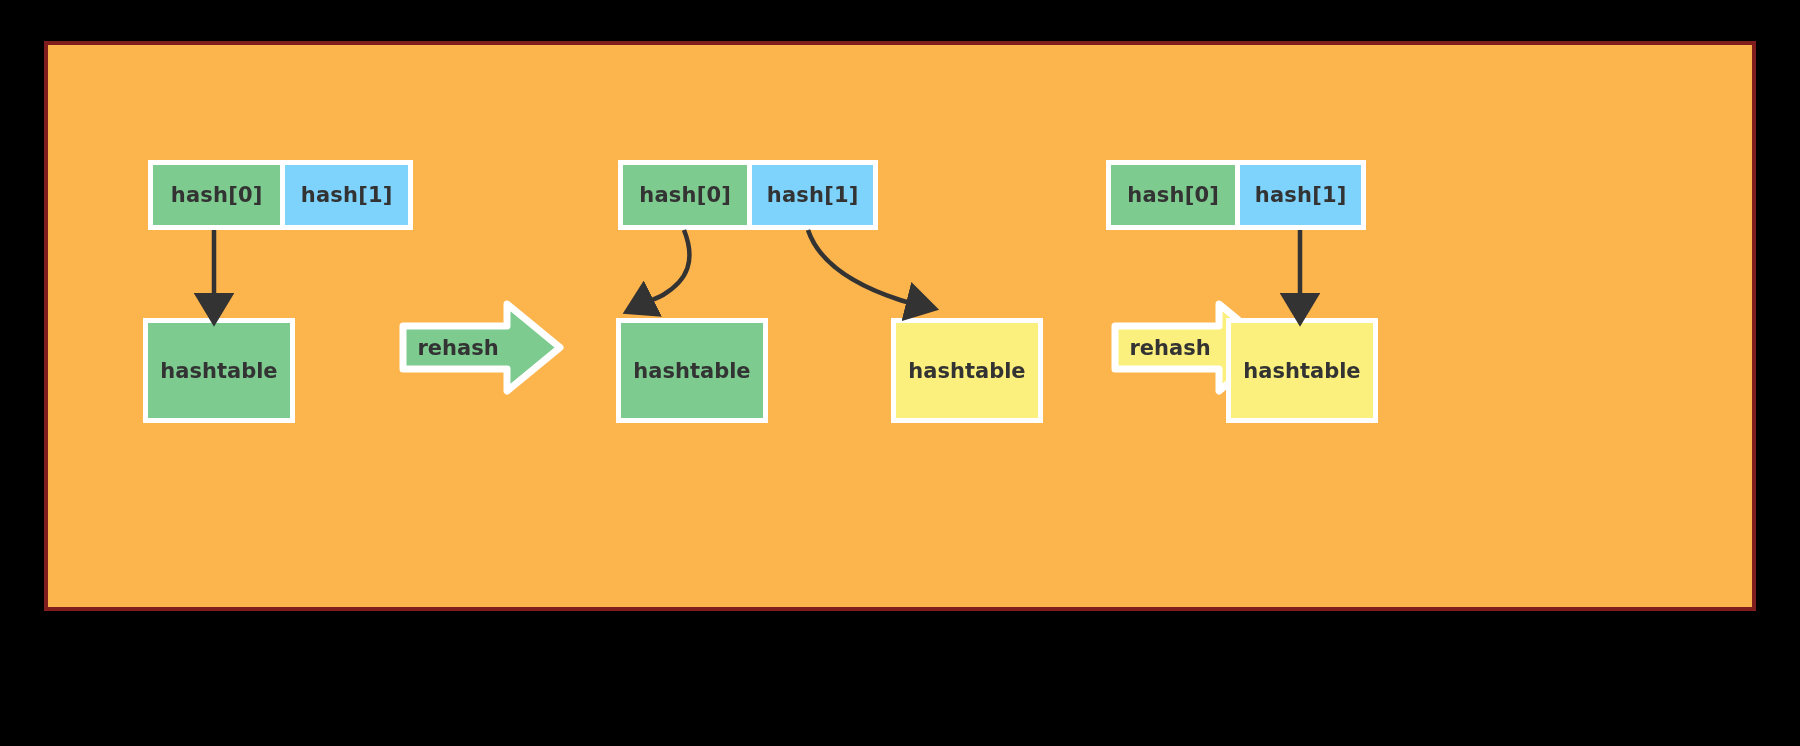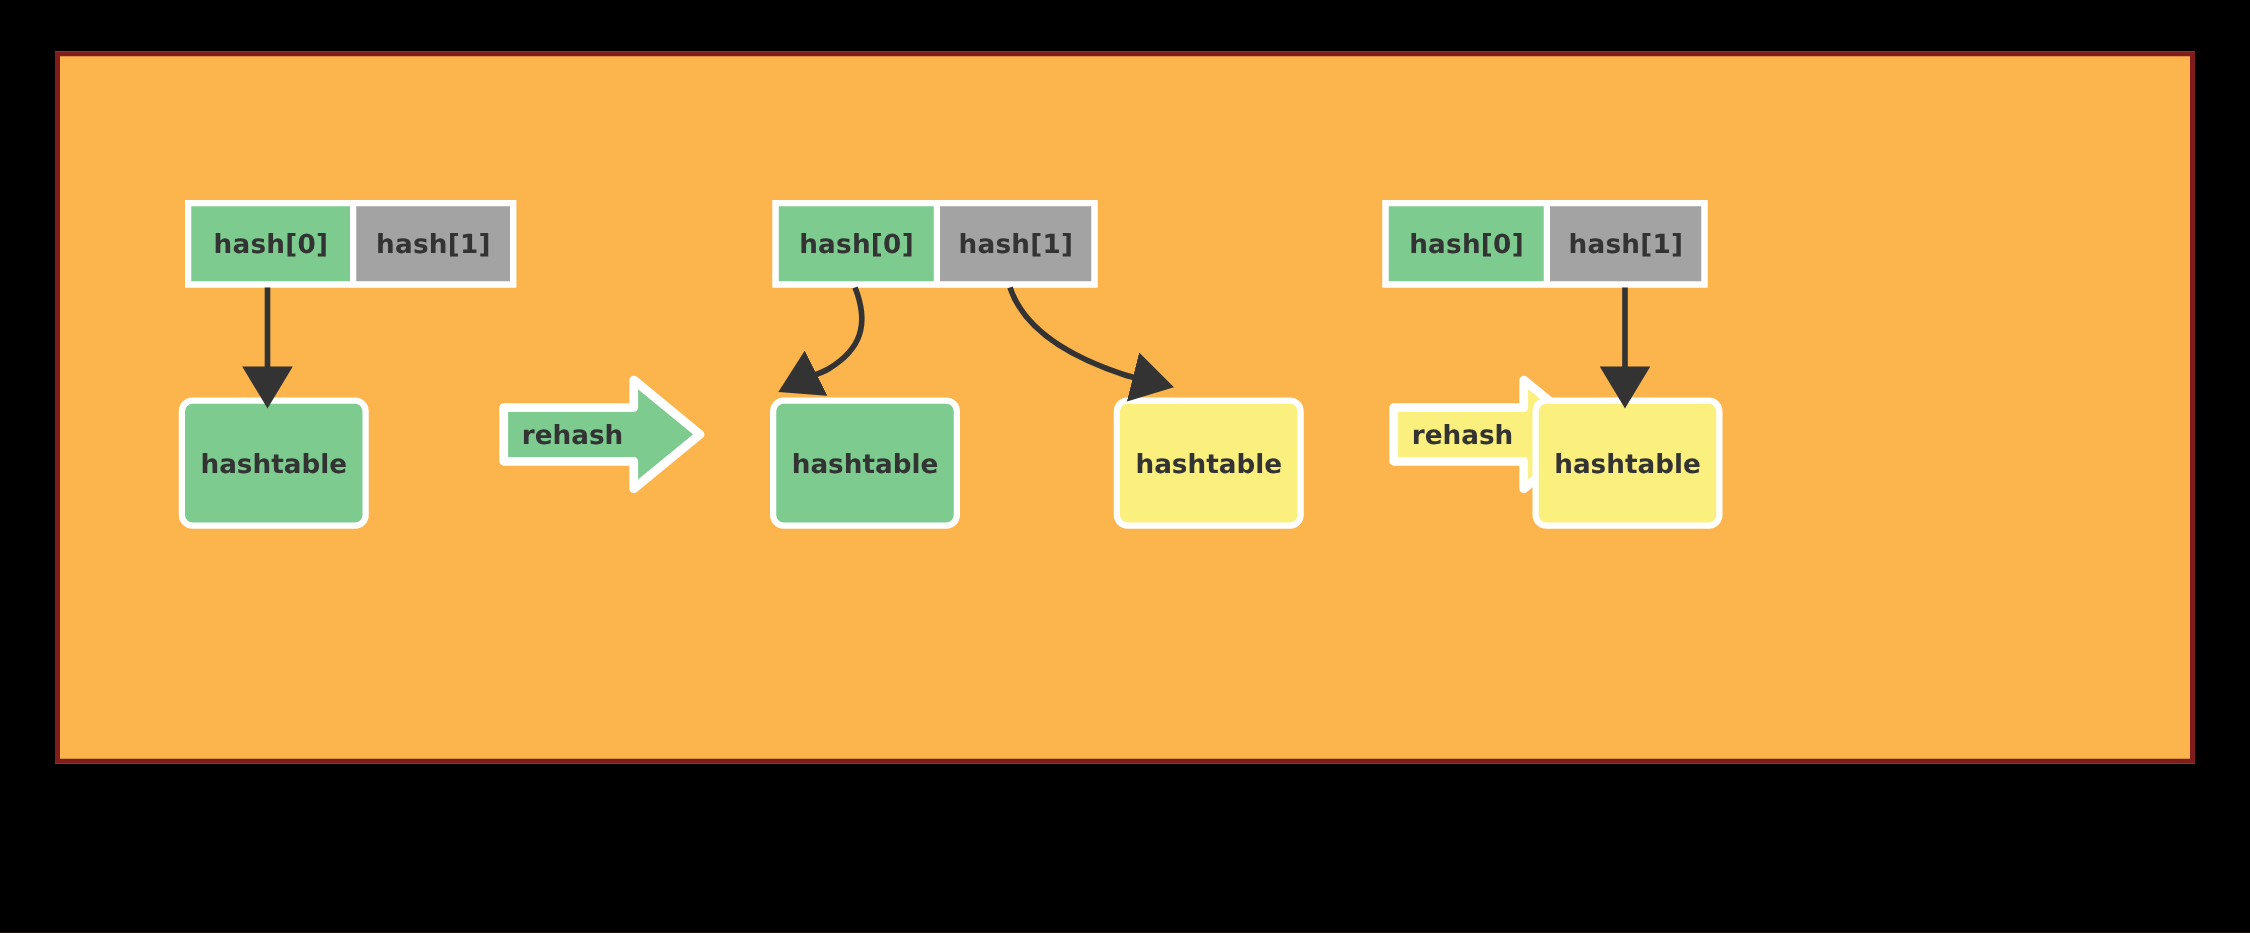--- a/index.html
+++ b/index.html
@@ -46,28 +46,28 @@
     display: flex;
     align-items: center;
     justify-content: center;
     font-size: 21px;
     font-weight: bold;
     color: #333333;
     letter-spacing: .2px;
     box-sizing: border-box;
   }
   .hash-cell.green { background: #7DCB8F; }
-  .hash-cell.yellow { background: #a3a3a3; }
+  .hash-cell.yellow { background: #7dd3fc; }
 
   
   .hashtable-box {
     position: absolute;
     width: 152px;
     height: 105px;
-    border-radius: 11px;
+    border-radius: 0;
     border: 5px solid #FFFFFF;
     box-sizing: border-box;
     display: flex;
     align-items: center;
     justify-content: center;
     font-size: 21px;
     font-weight: bold;
     color: #333333;
   }
   .hashtable-box.green { background: #7DCB8F; }

